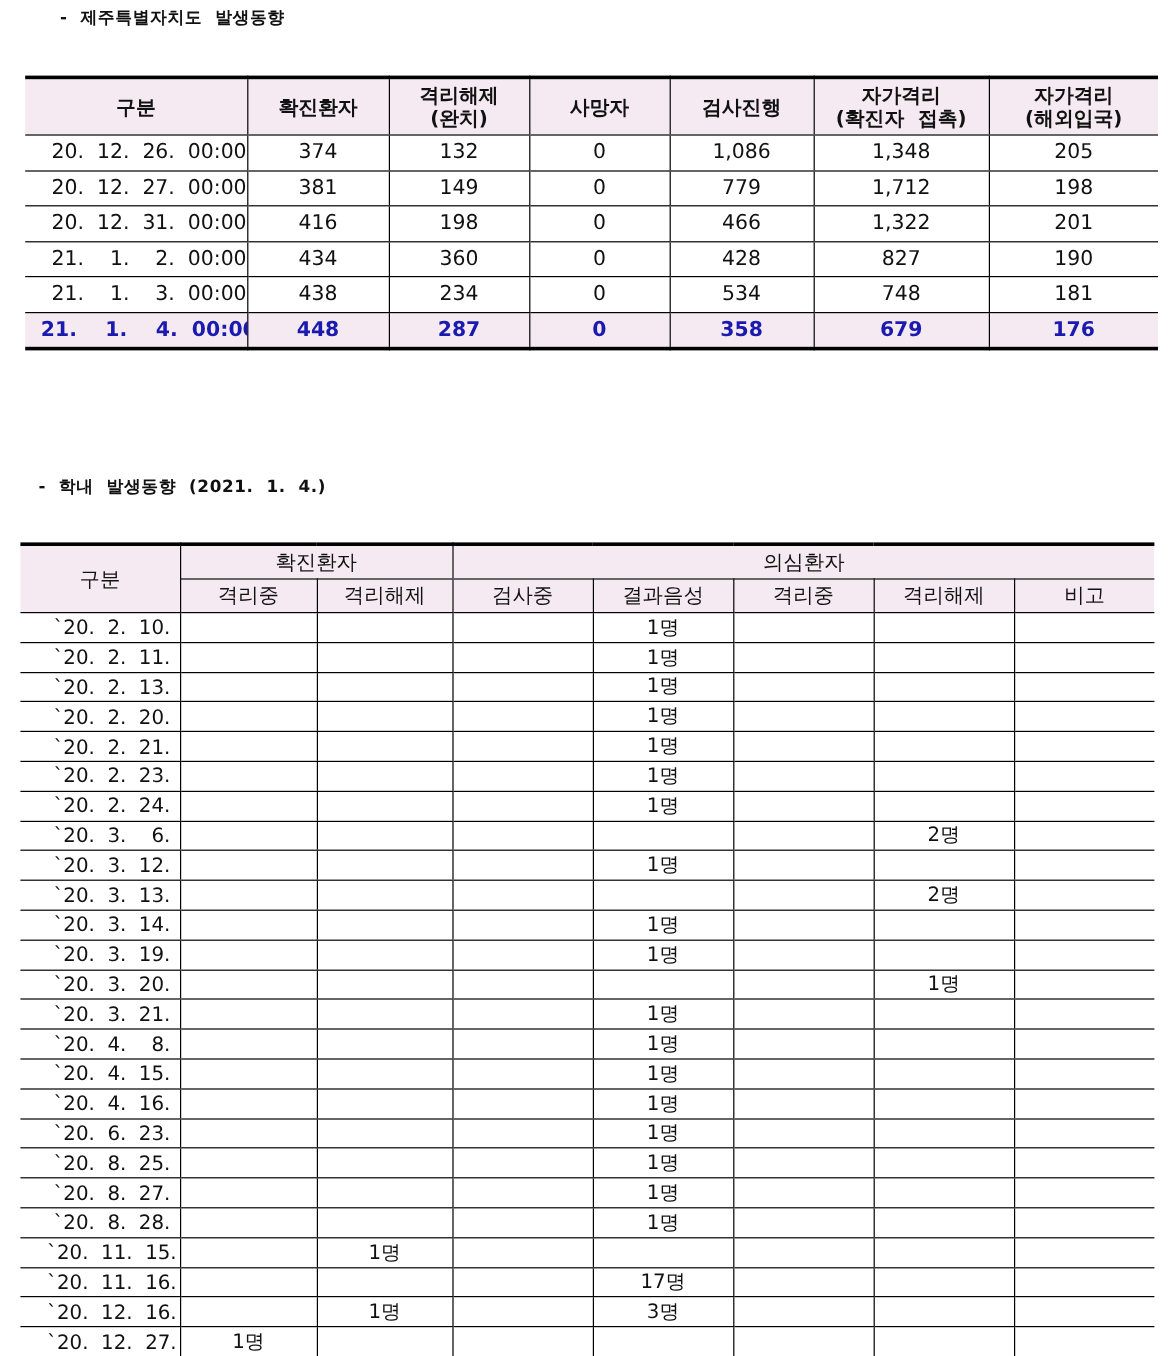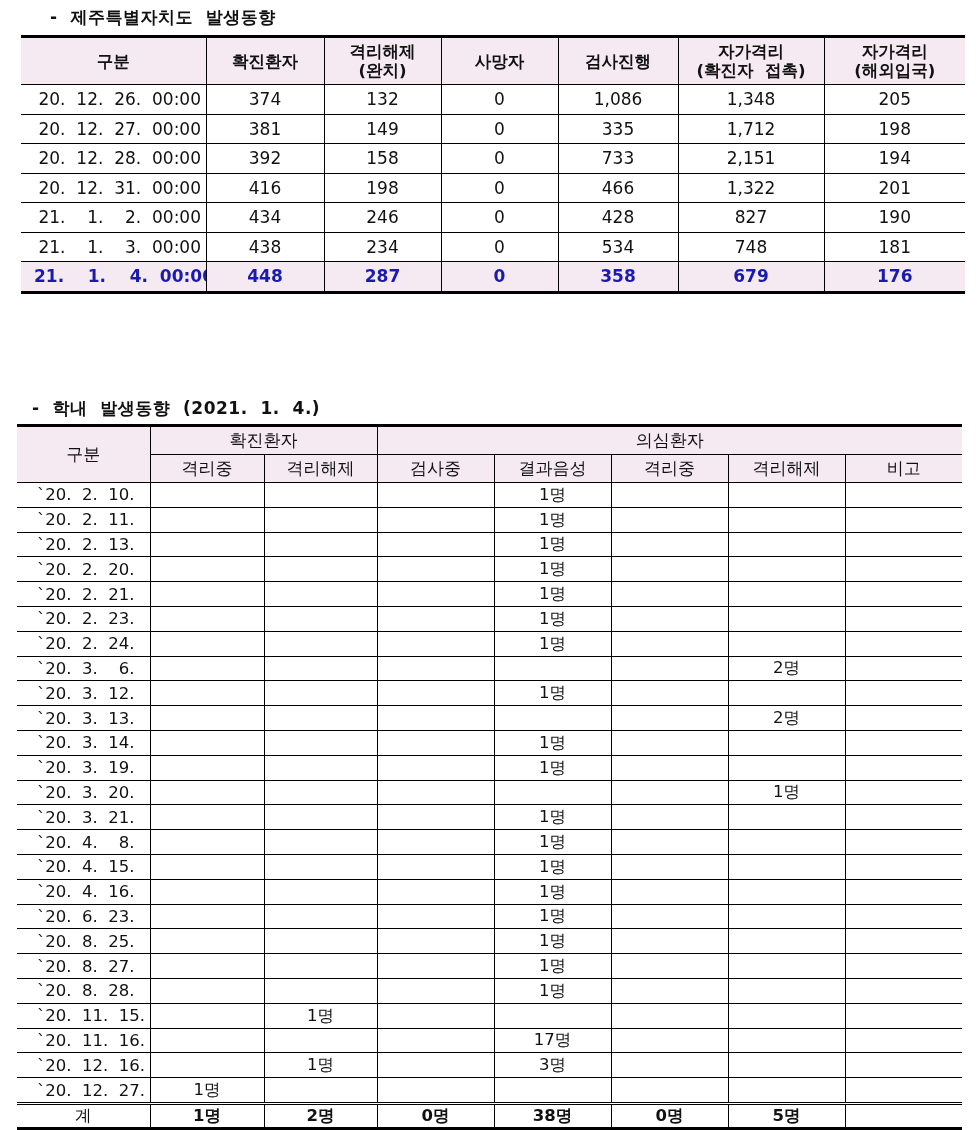--- a/index.html
+++ b/index.html
@@ -1,41 +1,41 @@
 <!DOCTYPE html>
 <html><head>
 <meta charset="utf-8">
 <style>
   html, body { margin: 0; padding: 0; background: #ffffff; }
   body { width: 979px; height: 1130px; position: relative; overflow: hidden;
          font-family: "DejaVu Sans", "Liberation Sans", sans-serif; color: #111; }
-  .section-title { position: absolute; font-weight: bold; font-size: 17px; letter-spacing: 0.5px; white-space: pre; }
+  .section-title { position: absolute; font-weight: bold; font-size: 14px; letter-spacing: 0.5px; white-space: pre; }
   #title1 { left: 50px; top: 6px; }
   #title2 { left: 32px; top: 397px; }
 
-  table { position: absolute; border-collapse: collapse; table-layout: fixed; }
+  table { position: absolute; border-collapse: collapse; table-layout: fixed; margin-top: 28px; }
   td, th { padding: 0; text-align: center; vertical-align: middle; white-space: pre; overflow: hidden; }
 
   
   #t1 { left: 21px; top: 35px; width: 944px; border-top: 3px solid #000; border-bottom: 3px solid #000; }
   #t1 th { background: #f6eaf2; font-weight: bold; font-size: 16.5px; height: 46px; line-height: 19px;
            border-left: 1px solid #000; border-bottom: 1px solid #000; }
   #t1 td { font-size: 17px; height: 28.5px; border-left: 1px solid #000; border-bottom: 1px solid #000; }
   #t1 tr > :first-child { border-left: none; }
   #t1 tr.highlight td { background: #f6eaf2; color: #1a1aaf; font-weight: bold; }
-  #t1 td.left { text-align: center; padding-left: 13px; }
+  #t1 td.left { text-align: right; padding-left: 13px; }
 
   
   #t2 { left: 17px; top: 424px; width: 945px; border-top: 3px solid #000; border-bottom: 4px solid #000; }
   #t2 th { background: #f6eaf2; font-size: 17px; height: 27px; border-left: 1px solid #000; border-bottom: 1px solid #000; }
   #t2 th.light { font-weight: normal; }
   #t2 th.bold { font-weight: normal; }
   #t2 td { font-size: 16.5px; height: 23.8px; border-left: 1px solid #000; border-bottom: 1px solid #000; }
   #t2 tr > :first-child { border-left: none; }
-  #t2 td.date { text-align: left; padding-left: 20px; }
+  #t2 td.date { text-align: center; padding-left: 20px; }
   #t2 tr.total td { font-weight: bold; border-top: 3px double #000; height: 22px; }
   #t2 tr.total td.date { text-align: center; padding-left: 0; font-weight: normal; }
 </style>
 </head>
 <body>
 
 <div id="title1" class="section-title">-  제주특별자치도  발생동향</div>
 
 <table id="t1">
   <colgroup>
@@ -69,46 +69,37 @@
         <td>0</td>
         <td>1,086</td>
         <td>1,348</td>
         <td>205</td>
       </tr>
       <tr>
         <td class="left">20.  12.  27.  00:00</td>
         <td>381</td>
         <td>149</td>
         <td>0</td>
-        <td>335</td>
+        <td>779</td>
         <td>1,712</td>
         <td>198</td>
-      </tr>
-      <tr>
-        <td class="left">20.  12.  28.  00:00</td>
-        <td>392</td>
-        <td>158</td>
-        <td>0</td>
-        <td>733</td>
-        <td>2,151</td>
-        <td>194</td>
       </tr>
       <tr>
         <td class="left">20.  12.  31.  00:00</td>
         <td>416</td>
         <td>198</td>
         <td>0</td>
         <td>466</td>
         <td>1,322</td>
         <td>201</td>
       </tr>
       <tr>
         <td class="left">21.    1.    2.  00:00</td>
         <td>434</td>
-        <td>246</td>
+        <td>360</td>
         <td>0</td>
         <td>428</td>
         <td>827</td>
         <td>190</td>
       </tr>
       <tr>
         <td class="left">21.    1.    3.  00:00</td>
         <td>438</td>
         <td>234</td>
         <td>0</td>

